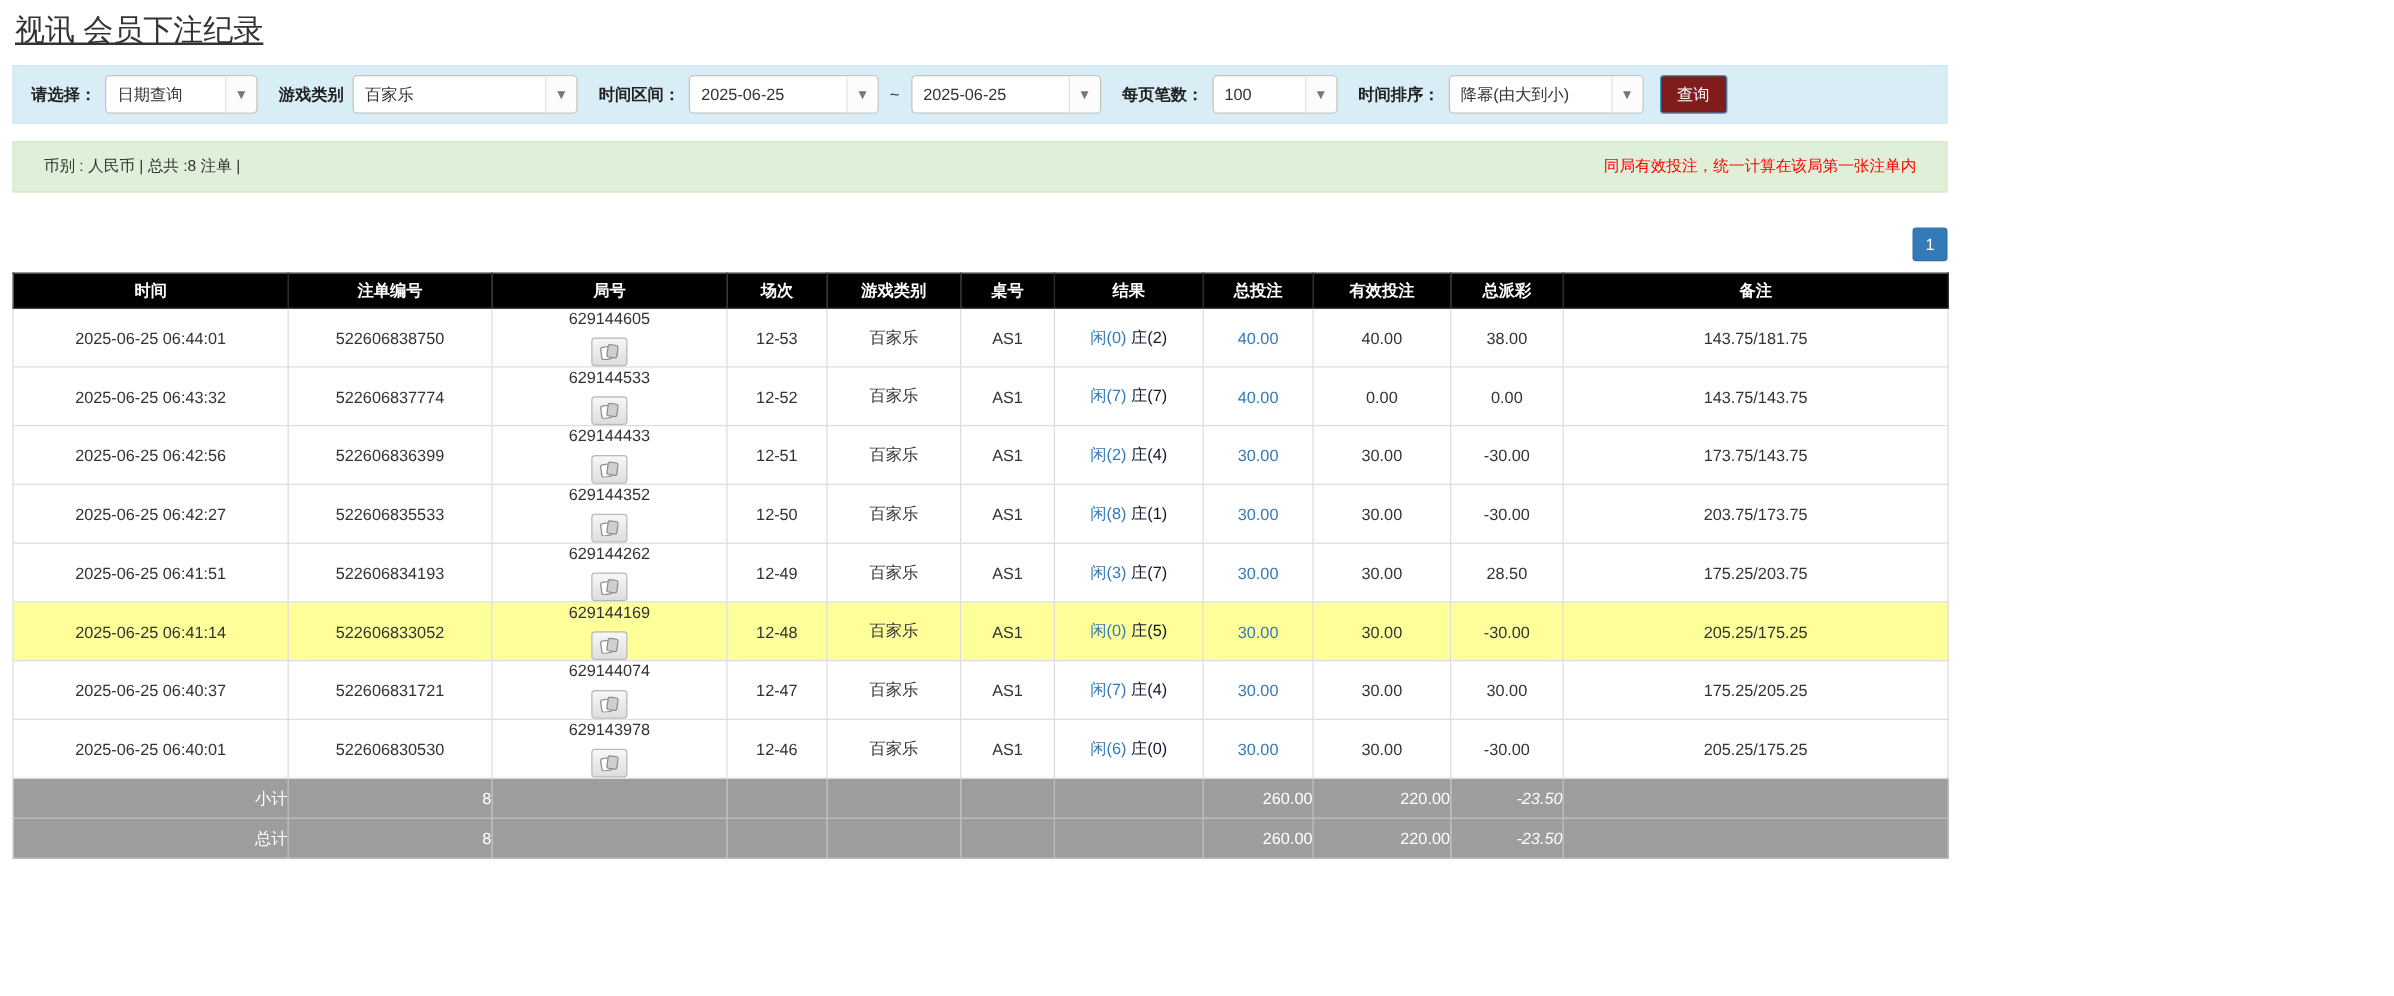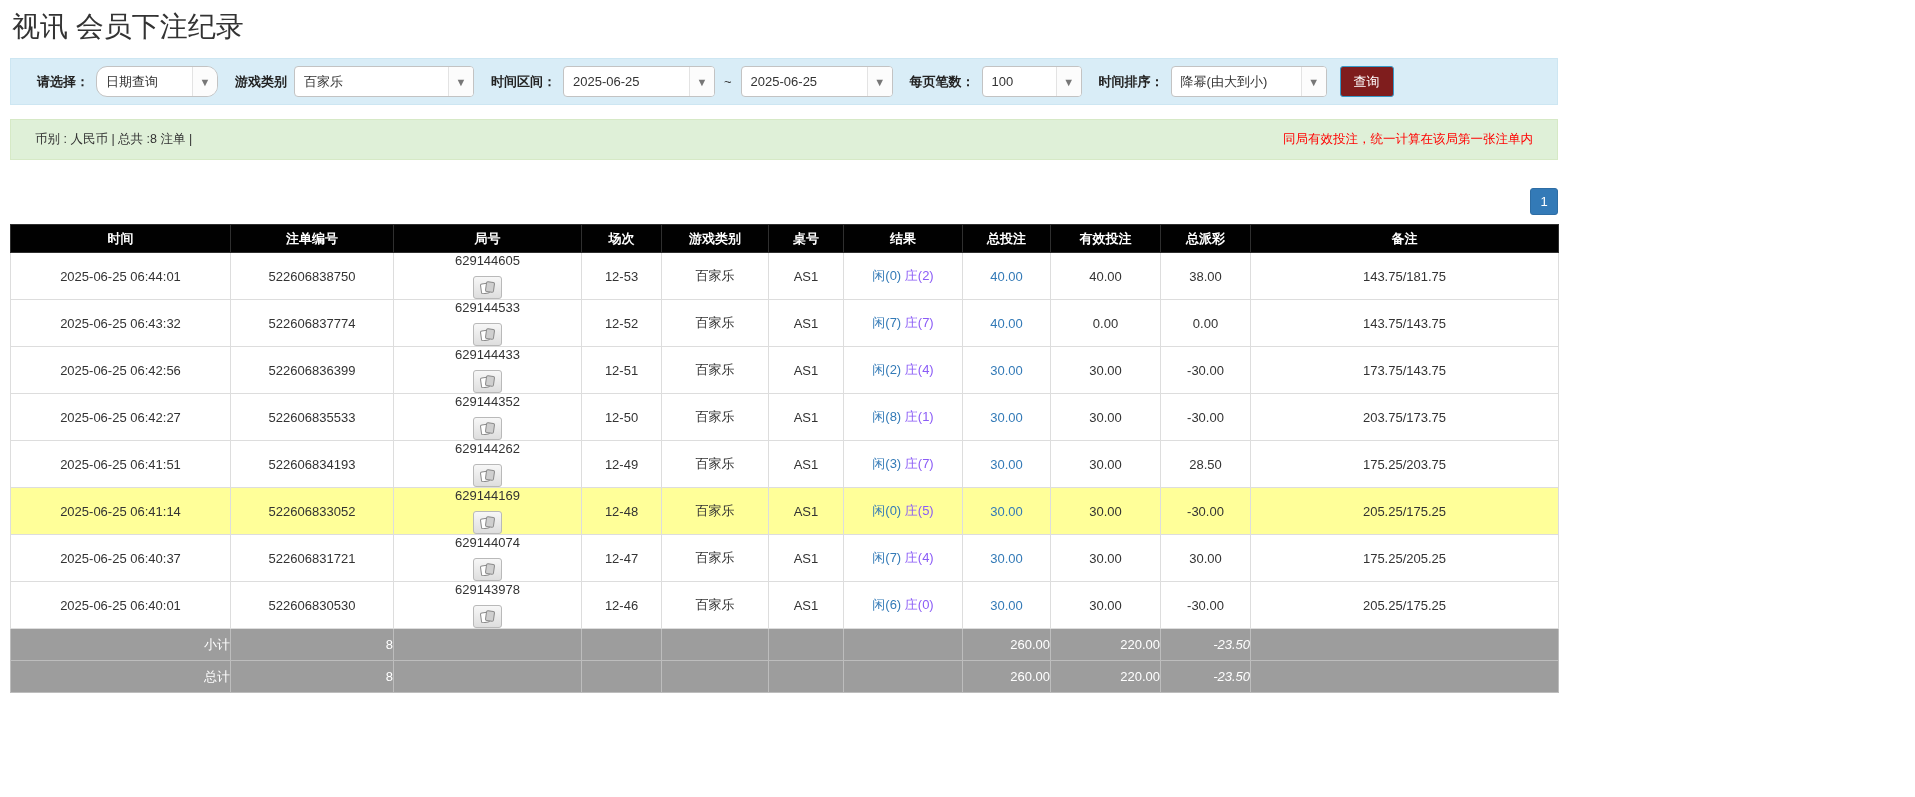--- a/index.html
+++ b/index.html
@@ -8,34 +8,35 @@
     font-family: "Liberation Sans", "DejaVu Sans", sans-serif;
     font-size: 13px;
     color: #333;
     width: 1915px;
     min-height: 797px;
     overflow: hidden;
   }
   .container { width: 1548px; margin: 4px 0 0 10px; }
 
   .page-title {
-    font-size: 28px;
+    font-size: 24px;
     font-weight: 400;
     color: #333;
     padding: 4px 0 12px 2px;
+    text-decoration: underline;
   }
 
   
   .filter-bar {
     background: #d9edf7;
     border: 1px solid #cde6f2;
     height: 47px;
     display: flex;
     align-items: center;
-    padding: 0 26px;
+    padding: 0 14px;
     gap: 7px;
   }
   .filter-label {
     font-weight: bold;
     color: #222;
     white-space: nowrap;
   }
   .filter-label.gap { margin-left: 10px; }
   .select {
     background: #fff;
@@ -58,21 +59,21 @@
     width: 25px;
     align-self: stretch;
     border-left: 1px solid #e3e3e3;
     display: flex;
     align-items: center;
     justify-content: center;
     color: #777;
     font-size: 11px;
     background: #fcfcfc;
   }
-  .w-query { width: 122px; border-radius: 11px; }
+  .w-query { width: 122px; }
   .w-game  { width: 180px; }
   .w-date  { width: 152px; gap: 39px; }
   .w-size  { width: 100px; }
   .w-sort  { width: 156px; }
   .tilde { color: #333; padding: 0 2px; }
   .search-btn {
     background: #7f1d1d;
     border: 1px solid #369ac8;
     border-radius: 3px;
     color: #fff;
@@ -149,21 +150,21 @@
   table.records tfoot td {
     background: #9d9d9d;
     color: #fff;
     border: 1px solid #bdbdbd;
     height: 32px;
     text-align: right;
     vertical-align: middle;
     font-size: 13px;
   }
   .blue { color: #337ab7; }
-  .red  { color: #8b5cf6; text-align: center; }
+  .red  { color: #0f172a; text-align: center; }
   td.red { color: #d9534f; }
   tfoot td.neg { color: #ff1a1a; font-style: italic; }
   .bet-link { cursor: pointer; }
 
   .round-wrap {
     display: inline-flex;
     align-items: center;
     gap: 8px;
     flex-direction: column;
   }

